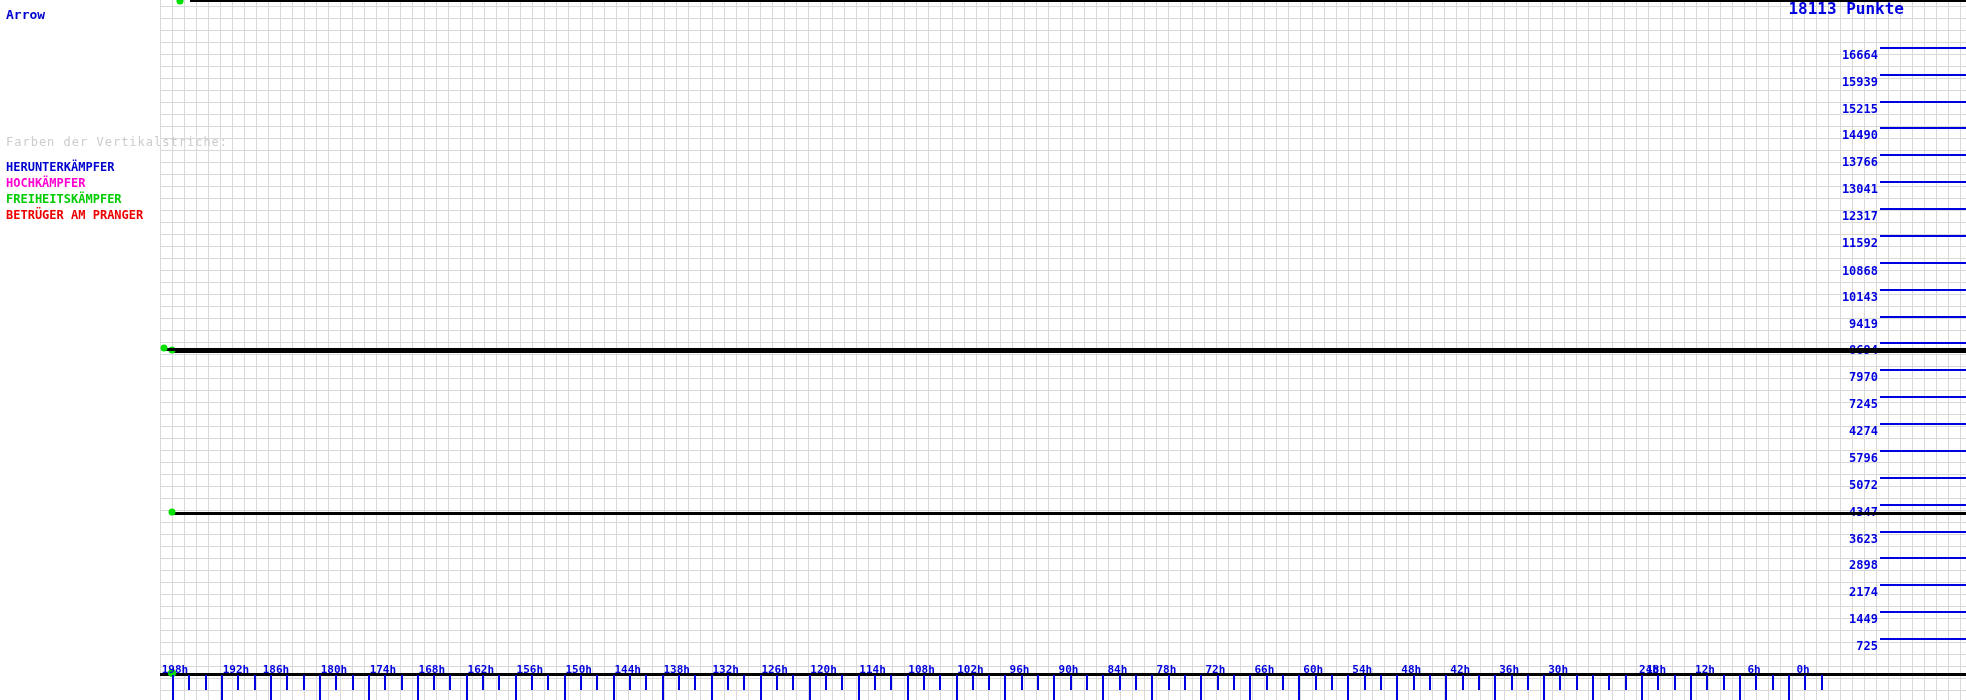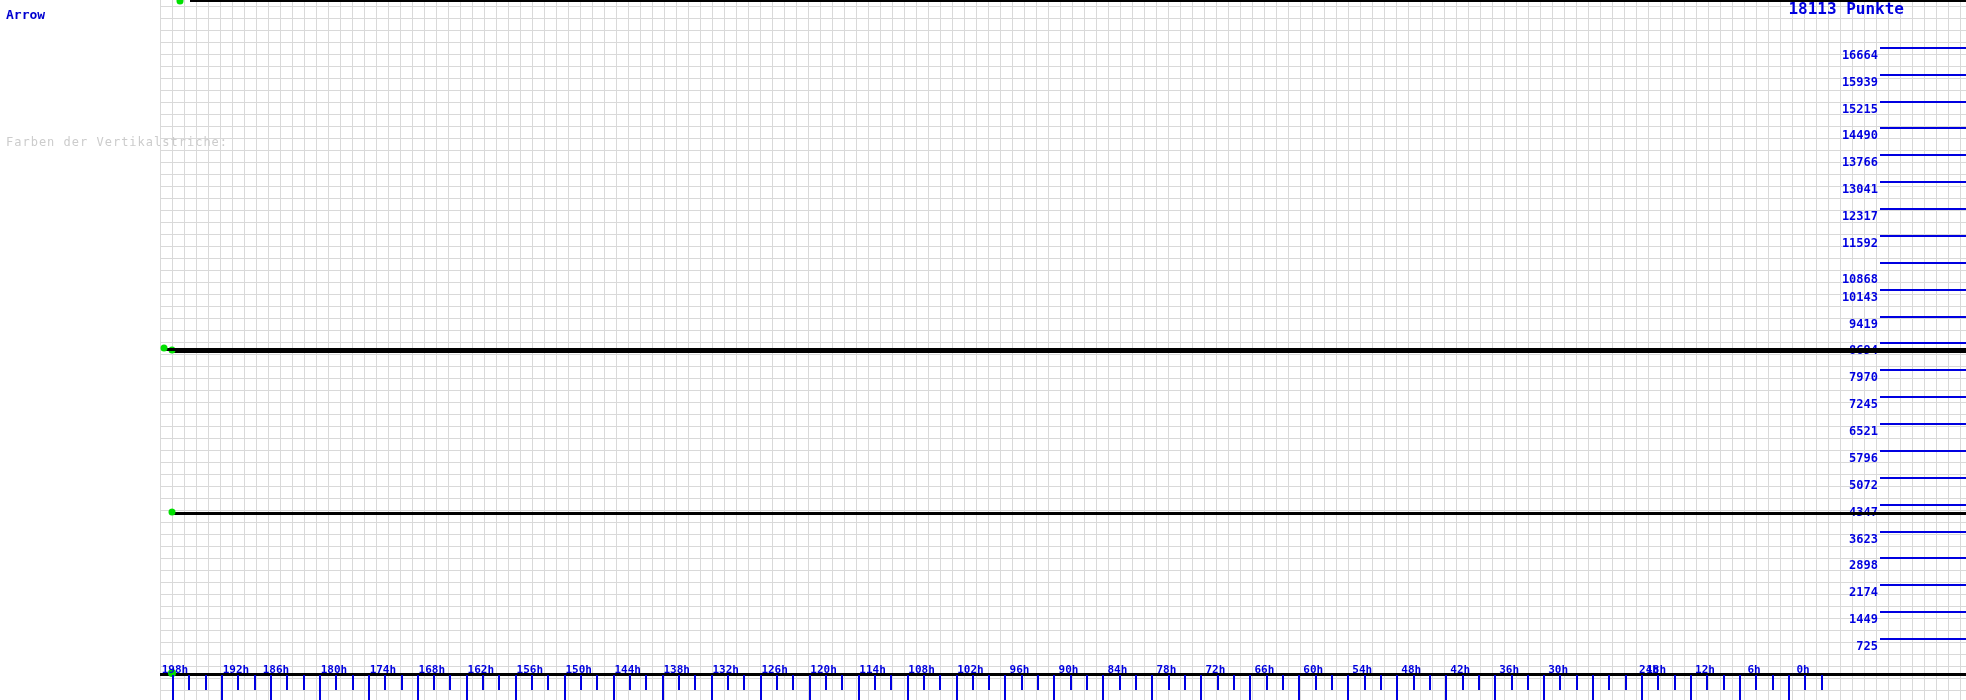--- a/index.html
+++ b/index.html
@@ -91,20 +91,26 @@
   }
 </style>
 </head>
 <body>
 
 <div id="app">
 
   <div id="left-panel">
     <div class="lp-title">Arrow</div>
     <div class="lp-legend-heading">Farben der Vertikalstriche:</div>
+    <div class="lp-legend" id="legend-list">
+        <div class="lg-item" style="color: rgb(0, 0, 208);">HERUNTERKÄMPFER</div>
+        <div class="lg-item" style="color: rgb(255, 0, 208);">HOCHKÄMPFER</div>
+        <div class="lg-item" style="color: rgb(0, 204, 0);">FREIHEITSKÄMPFER</div>
+        <div class="lg-item" style="color: rgb(238, 0, 0);">BETRÜGER AM PRANGER</div>
+      </div>
   </div>
 
   <div id="plot">
     <div class="total-label">18113 Punkte</div>
     <div id="ygrid">
         <div class="ystub" style="top: 46.7585px;"></div>
         <div class="ystub" style="top: 73.6563px;"></div>
         <div class="ystub" style="top: 100.517px;"></div>
         <div class="ystub" style="top: 127.415px;"></div>
         <div class="ystub" style="top: 154.276px;"></div>
@@ -129,27 +135,27 @@
       </div>
     <div id="ylabels">
         <div class="ylabel" style="top: 54.7585px; right: 88px; width: 48px;">16664</div>
         <div class="ylabel" style="top: 81.6563px; right: 88px; width: 48px;">15939</div>
         <div class="ylabel" style="top: 108.517px; right: 88px; width: 48px;">15215</div>
         <div class="ylabel" style="top: 135.415px; right: 88px; width: 48px;">14490</div>
         <div class="ylabel" style="top: 162.276px; right: 88px; width: 48px;">13766</div>
         <div class="ylabel" style="top: 189.173px; right: 88px; width: 48px;">13041</div>
         <div class="ylabel" style="top: 216.034px; right: 88px; width: 48px;">12317</div>
         <div class="ylabel" style="top: 242.932px; right: 88px; width: 48px;">11592</div>
-        <div class="ylabel" style="top: 279px; right: 88px; width: 48px;">10868</div>
+        <div class="ylabel" style="top: 271px; right: 88px; width: 48px;">10868</div>
         <div class="ylabel" style="top: 296.69px; right: 88px; width: 48px;">10143</div>
         <div class="ylabel" style="top: 323.551px; right: 88px; width: 48px;">9419</div>
         <div class="ylabel" style="top: 350.449px; right: 88px; width: 48px;">8694</div>
         <div class="ylabel" style="top: 377.31px; right: 88px; width: 48px;">7970</div>
         <div class="ylabel" style="top: 404.207px; right: 88px; width: 48px;">7245</div>
-        <div class="ylabel" style="top: 431.068px; right: 88px; width: 48px;">6521</div>
+        <div class="ylabel" style="top: 431.068px; right: 88px; width: 48px;">4274</div>
         <div class="ylabel" style="top: 457.966px; right: 88px; width: 48px;">5796</div>
         <div class="ylabel" style="top: 484.827px; right: 88px; width: 48px;">5072</div>
         <div class="ylabel" style="top: 511.724px; right: 88px; width: 48px;">4347</div>
         <div class="ylabel" style="top: 538.585px; right: 88px; width: 48px;">3623</div>
         <div class="ylabel" style="top: 565.483px; right: 88px; width: 48px;">2898</div>
         <div class="ylabel" style="top: 592.344px; right: 88px; width: 48px;">2174</div>
         <div class="ylabel" style="top: 619.241px; right: 88px; width: 48px;">1449</div>
         <div class="ylabel" style="top: 646.102px; right: 88px; width: 48px;">725</div>
       </div>
     <div id="series-layer">

